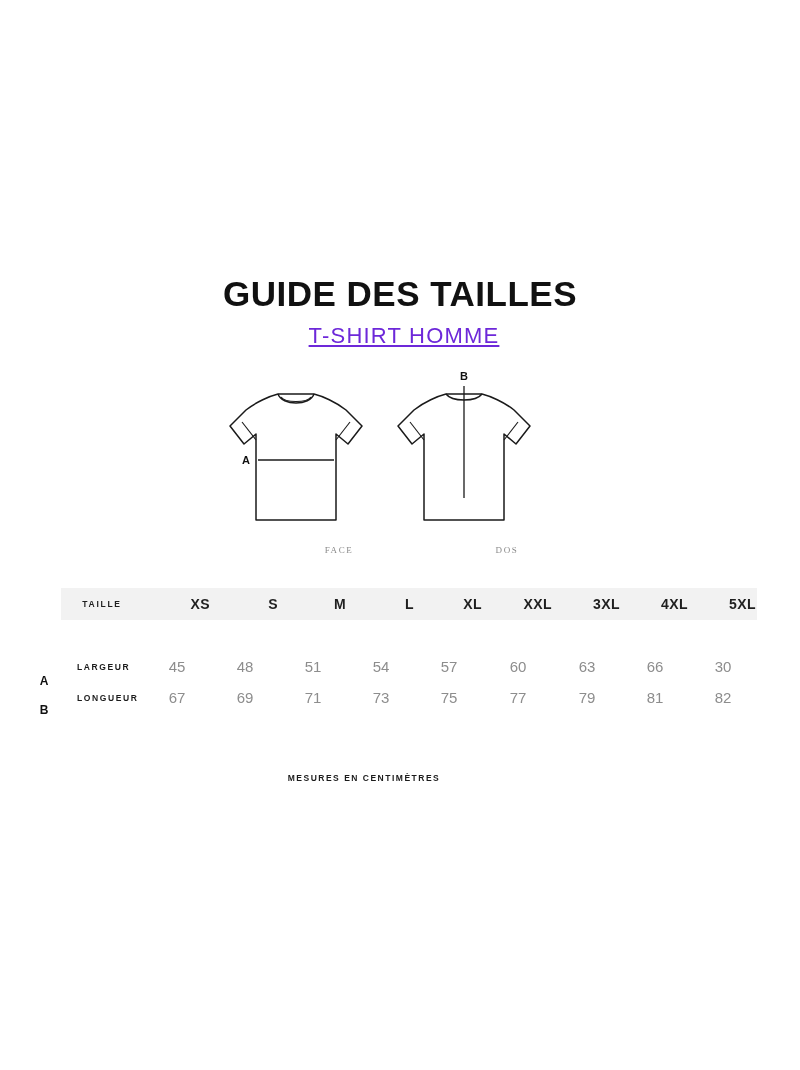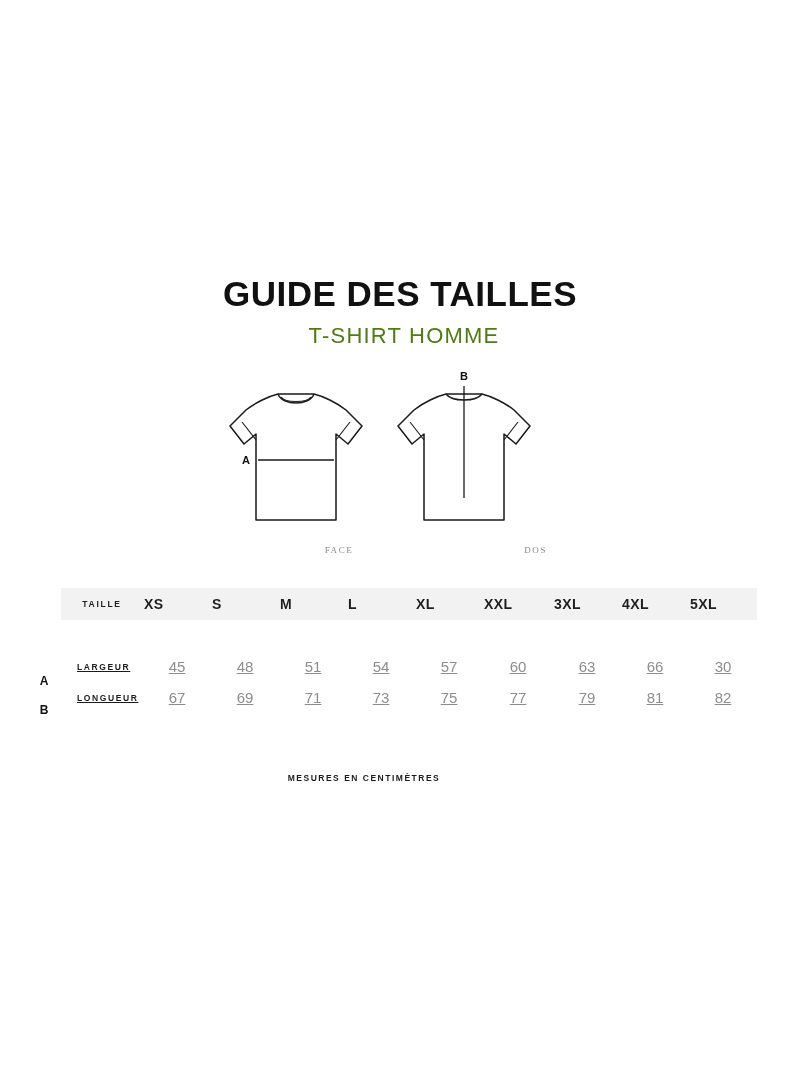--- a/index.html
+++ b/index.html
@@ -33,22 +33,23 @@
     font-weight: bold;
     letter-spacing: 0.5px;
     color: #111111;
     line-height: 1.05;
     margin: 4px;
   }
   .sub-title {
     font-size: 22px;
     font-weight: normal;
     letter-spacing: 1.2px;
-    color: #4d7c0f;
+    color: #6d28d9;
     margin: 10px 0 0 8px;
+    text-decoration: underline;
   }
 
   
   .illus {
     position: absolute;
     top: 372px;
     left: 0;
     width: 800px;
     height: 190px;
   }
@@ -64,21 +65,21 @@
   }
   .view-label {
     position: absolute;
     font-size: 9px;
     letter-spacing: 1.6px;
     color: #8a8a8a;
     text-align: center;
     width: 80px;
   }
   .view-label.face { left: 289px; }
-  .view-label.dos  { left: 457px; text-align: right; }
+  .view-label.dos  { left: 457px; }
 
   
   .table-wrap {
     position: absolute;
     top: 588px;
     left: 61px;
     width: 692px;
   }
   table.sizes {
     border-collapse: collapse;
@@ -88,21 +89,21 @@
   table.sizes col.c-label { width: 82px; }
   table.sizes col.c-size  { width: 68px; }
   table.sizes col.c-size-w { width: 70px; }
 
   table.sizes thead th {
     background: #f2f2f2;
     height: 30px;
     font-size: 14px;
     font-weight: bold;
     color: #1f1f1f;
-    text-align: left;
+    text-align: right;
     vertical-align: middle;
     letter-spacing: 0.4px;
     border: none;
   }
   table.sizes thead th.hdr-label {
     background: #f2f2f2;
     font-size: 8.5px;
     font-weight: bold;
     letter-spacing: 1.7px;
     color: #1f1f1f;
@@ -114,21 +115,20 @@
     border: none;
   }
   table.sizes tbody td {
     height: 29px;
     text-align: center;
     vertical-align: middle;
     font-size: 15px;
     color: #8d8d8d;
     border: none;
     background: #ffffff;
-    text-decoration: underline;
   }
   table.sizes tbody td.row-label {
     font-size: 8.5px;
     font-weight: bold;
     letter-spacing: 1.6px;
     color: #1b1b1b;
     text-align: left;
     padding-left: 16px;
   }
 

